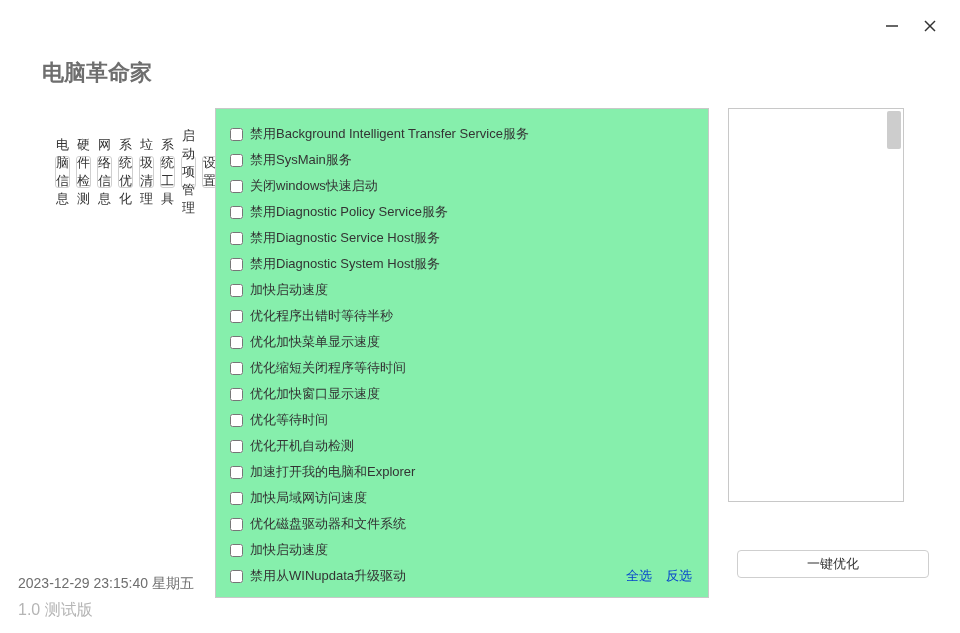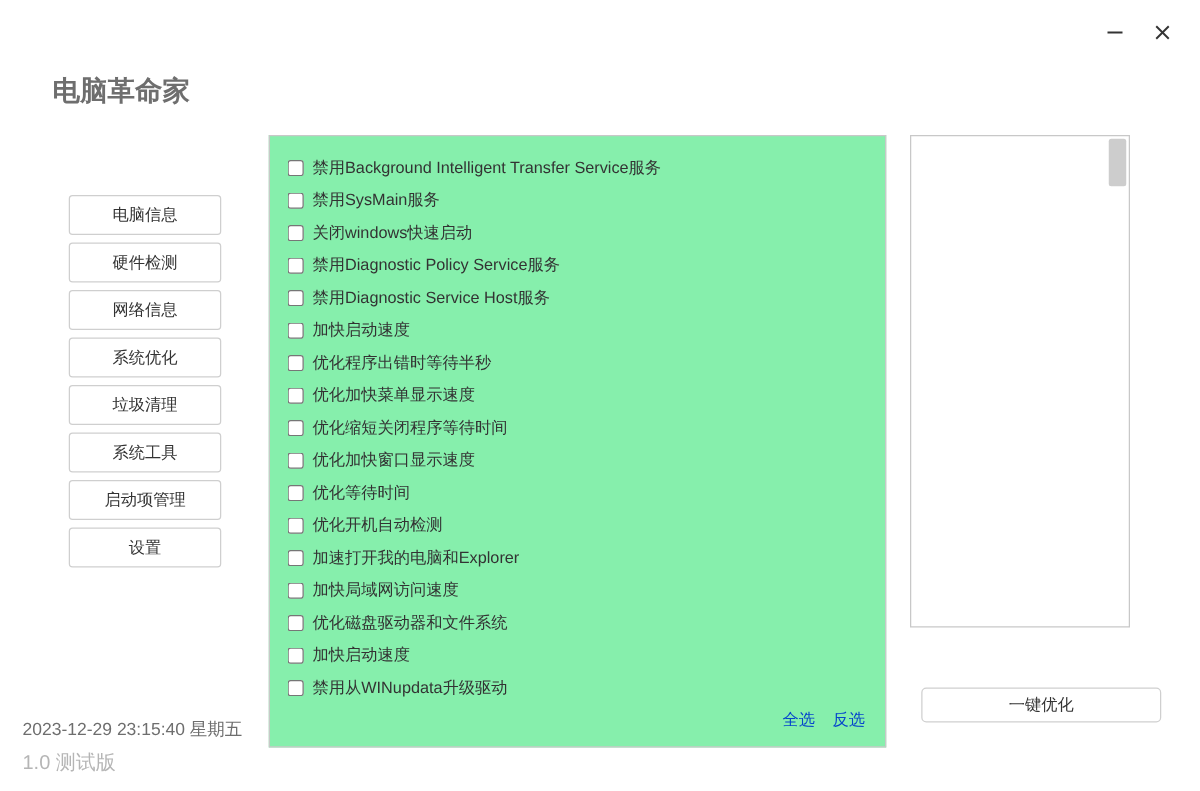--- a/index.html
+++ b/index.html
@@ -40,21 +40,21 @@
       font-size: 22px;
       font-weight: bold;
       color: #6e6e6e;
     }
     .sidebar {
       position: absolute;
       top: 156px;
       left: 55px;
       width: 122px;
       display: flex;
-      flex-direction: column;
+      flex-direction: row;
       gap: 6px;
     }
     .sidebar-btn {
       height: 32px;
       border: 1px solid #cfcfcf;
       background: #ffffff;
       font-size: 13px;
       color: #333;
       cursor: pointer;
       border-radius: 3px;
@@ -213,20 +213,24 @@
   <div class="opt-item">
       <input type="checkbox" style="">
       <span class="opt-label">禁用Diagnostic Policy Service服务</span>
     </div>
   <div class="opt-item">
       <input type="checkbox" style="">
       <span class="opt-label">禁用Diagnostic Service Host服务</span>
     </div>
   <div class="opt-item">
       <input type="checkbox" style="">
+      <span class="opt-label">禁用Diagnostic System Host服务</span>
+    </div>
+  <div class="opt-item">
+      <input type="checkbox" style="">
       <span class="opt-label">加快启动速度</span>
     </div>
   <div class="opt-item">
       <input type="checkbox" style="">
       <span class="opt-label">优化程序出错时等待半秒</span>
     </div>
   <div class="opt-item">
       <input type="checkbox" style="">
       <span class="opt-label">优化加快菜单显示速度</span>
     </div>

